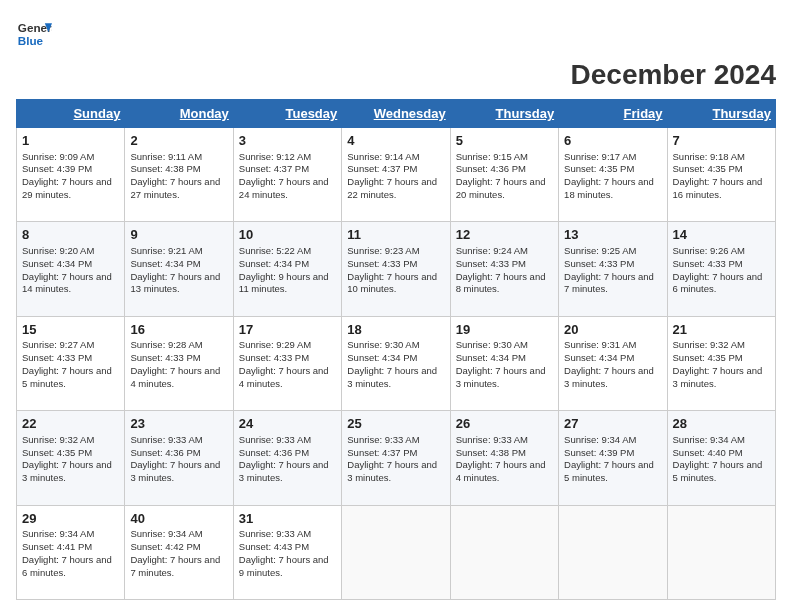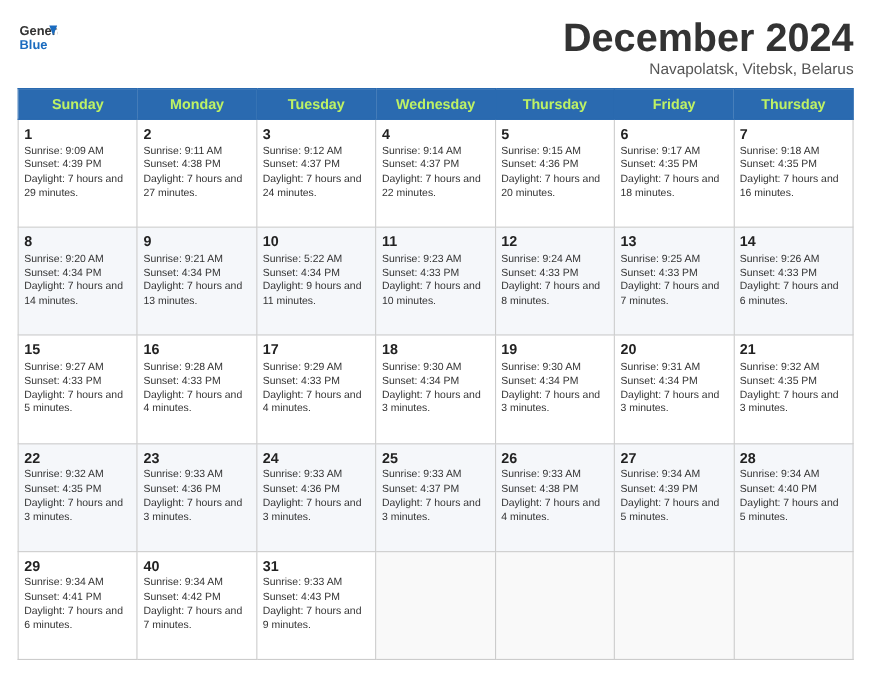--- a/index.html
+++ b/index.html
@@ -26,45 +26,47 @@
     .logo {
       display: flex;
       align-items: center;
       gap: 4px;
     }
     .logo-icon svg { width: 36px; height: 36px; }
     .title-block {
       text-align: right;
     }
     .month-title {
-      font-size: 36px;
+      font-size: 28px;
       font-weight: bold;
       color: #333;
       line-height: 1;
+      margin-top: 45px;
     }
     .subtitle {
       font-size: 14px;
       color: #555;
       margin-top: 2px;
     }
     .calendar {
       flex: 1;
       border: 1px solid #ccc;
       border-collapse: collapse;
       width: 100%;
       table-layout: fixed;
     }
     .calendar th {
       background-color: #2a6ab0;
-      color: #bef264;
+      color: #ffffff;
       font-size: 13px;
       font-weight: bold;
       padding: 6px 4px;
-      text-align: center;
+      text-align: right;
       border: 1px solid #2a6ab0;
+      text-decoration: underline;
     }
     .calendar td {
       vertical-align: top;
       border: 1px solid #ccc;
       padding: 4px 5px;
       font-size: 9.5px;
       color: #333;
       line-height: 1.35;
       background: #fff;
     }
@@ -95,21 +97,20 @@
       <div class="logo-icon">
         <svg viewBox="0 0 40 40" xmlns="http://www.w3.org/2000/svg">
           <text x="2" y="18" font-size="13" font-weight="bold" fill="#333" font-family="Arial">General</text>
           <text x="2" y="32" font-size="13" font-weight="bold" fill="#1a6bbf" font-family="Arial">Blue</text>
           <polygon points="32,8 40,8 36,18" fill="#1a6bbf"></polygon>
         </svg>
       </div>
     </div>
     <div class="title-block">
       <div class="month-title">December 2024</div>
-      <div class="subtitle">Navapolatsk, Vitebsk, Belarus</div>
     </div>
   </div>
 
   <table class="calendar">
     <thead>
       <tr id="header-row">
       <th>Sunday</th>
           <th>Monday</th>
           <th>Tuesday</th>
           <th>Wednesday</th>

